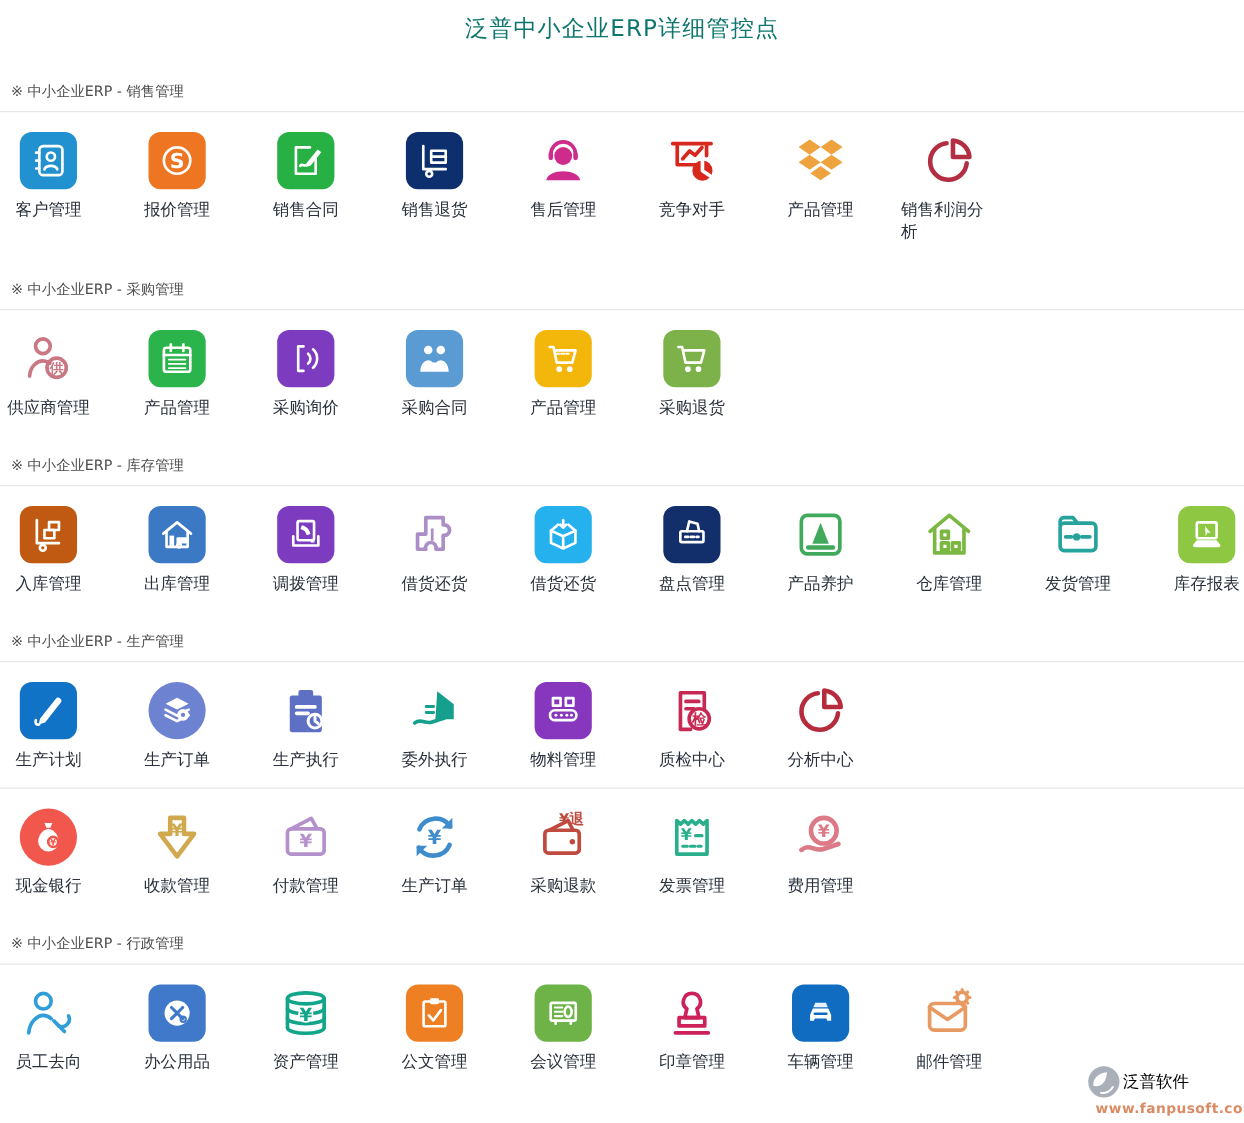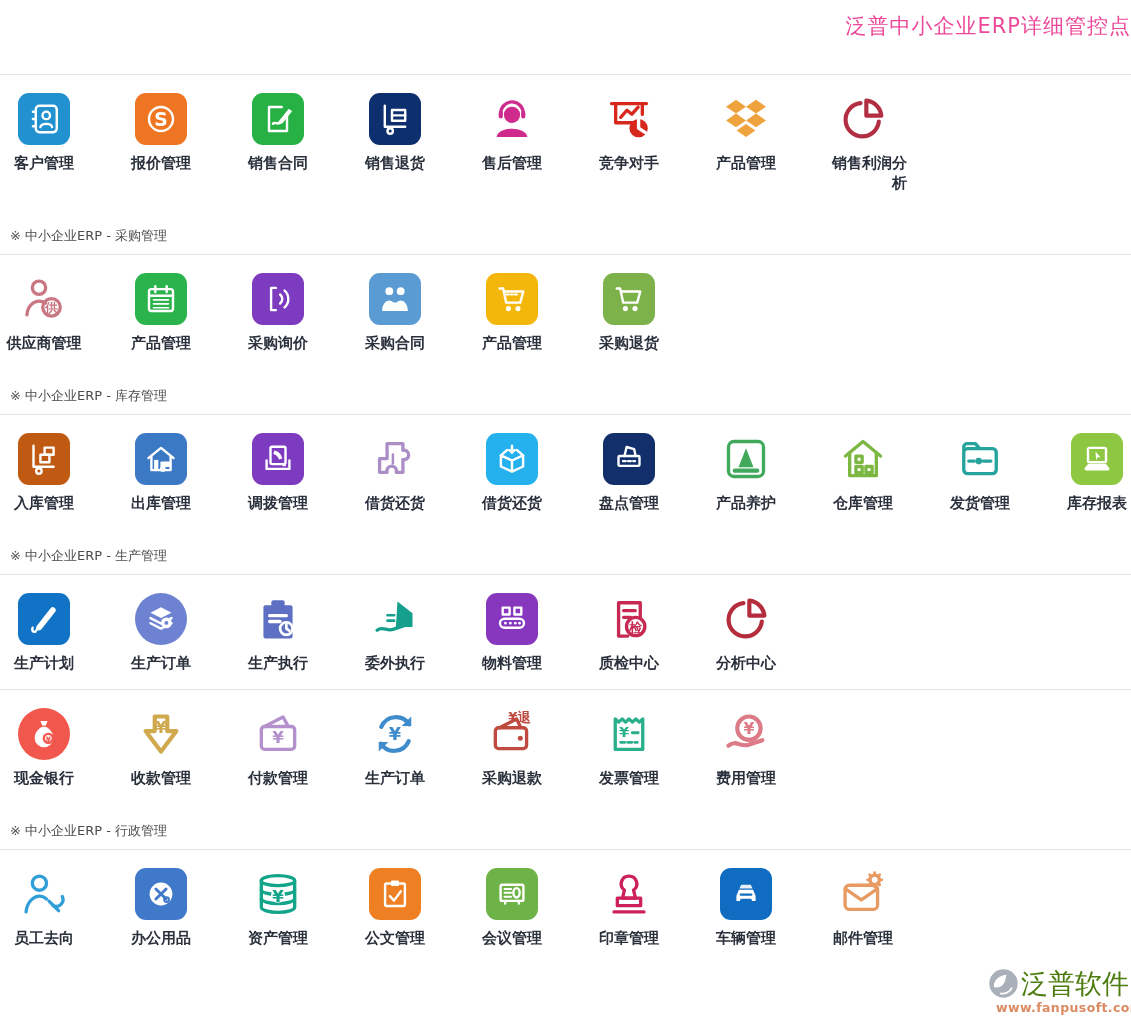--- a/index.html
+++ b/index.html
@@ -1,48 +1,49 @@
 <!DOCTYPE html>
 <html><head>
 <meta charset="utf-8">
 <style>
   html,body{margin:0;padding:0;background:#fff;}
   body{width:1131px;height:1021px;overflow:hidden;position:relative;
        font-family:"DejaVu Sans","Liberation Sans",sans-serif;}
   .page{padding-top:12px;}
-  h1.title{margin:0 0 34px;font-size:21px;font-weight:400;color:#ec4899;text-align:right;letter-spacing:1px;}
+  h1.title{margin:0 0 34px;font-size:21px;font-weight:400;color:#0f766e;text-align:center;letter-spacing:1px;}
   .sec-head{padding:0 0 9px 10px;font-size:13px;color:#4c4c4c;}
   .section + .section .sec-head{padding-top:18px;}
   .divider{border-bottom:1px solid #e4e4e4;height:0;}
   .row{display:flex;flex-wrap:nowrap;padding:18px 0 16px;overflow:hidden;}
   .item{flex:none;width:88px;margin-right:29px;display:flex;flex-direction:column;align-items:center;cursor:pointer;}
   .icon{width:52px;height:52px;display:flex;align-items:center;justify-content:center;margin-bottom:8px;}
   .icon.solid{background:var(--c);border-radius:11px;color:#fff;}
   .icon.solid-round{background:var(--c);border-radius:50%;color:#fff;}
   .icon.solid svg,.icon.solid-round svg{width:36px;height:36px;}
   .icon.outline{color:var(--c);}
   .icon.outline svg{width:50px;height:50px;}
   .icon svg{stroke:currentColor;fill:none;stroke-width:1.6;stroke-linecap:round;stroke-linejoin:round;}
   .f{fill:currentColor;stroke:none;}
   .t{fill:currentColor;stroke:none;text-anchor:middle;font-weight:700;font-family:"DejaVu Sans",sans-serif;}
-  .label{font-size:15px;font-weight:700;line-height:20px;color:#2a313c;text-align:right;max-width:88px;}
+  .label{font-size:15px;font-weight:400;line-height:20px;color:#2a313c;text-align:left;max-width:88px;}
   .watermark{position:absolute;right:3px;bottom:6px;width:140px;}
   .wm-top{display:flex;align-items:center;}
   .wm-logo{width:31px;height:31px;flex:none;opacity:.85;}
   .wm-logo svg{width:31px;height:31px;}
-  .wm-brand{font-size:27px;color:#4d7c0f;white-space:nowrap;line-height:1;margin-left:2px;}
+  .wm-brand{font-size:15px;color:#000000;white-space:nowrap;line-height:1;margin-left:2px;}
   .wm-url{font-size:12.5px;font-weight:700;color:#db8a62;letter-spacing:.4px;margin-top:1px;padding-left:8px;white-space:nowrap;}
 </style>
 </head>
 <body>
 
 <div class="page">
   <h1 class="title">泛普中小企业ERP详细管控点</h1>
   <main>
   <section class="section">
+    <div class="sec-head">※ 中小企业ERP - 销售管理</div>
     <div class="divider"></div>
     <div class="row">
   <div class="item">
     <span class="icon solid" style="--c: #2191d0;">
               <svg viewBox="0 0 24 24" aria-hidden="true">
                 <rect x="6.5" y="3.2" width="14" height="17.6" rx="2.4"></rect>
                 <path d="M6.5 7.2H4.6M6.5 12H4.6M6.5 16.8H4.6"></path>
                 <circle cx="13.5" cy="9.6" r="2.5"></circle>
                 <path d="M9.6 17.4c.7-2.9 7.1-2.9 7.8 0"></path>
               </svg>

